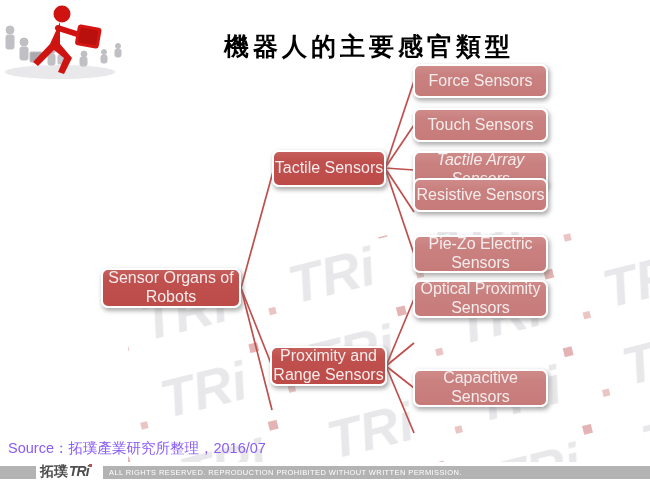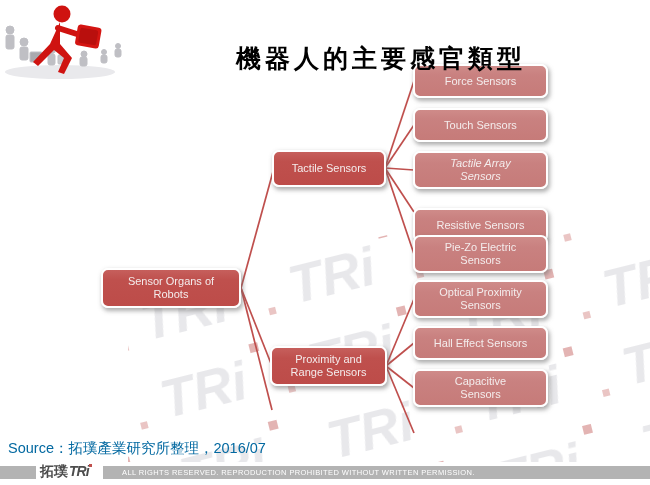--- a/index.html
+++ b/index.html
@@ -5,68 +5,68 @@
   html,body{margin:0;padding:0;background:#fff;}
   .slide{
     position:relative;width:650px;height:485px;background:#ffffff;overflow:hidden;
     font-family:"Liberation Sans","DejaVu Sans",sans-serif;
   }
   
   .watermark{position:absolute;left:0;top:0;z-index:0;}
   
   .logo{position:absolute;left:0;top:2px;width:128px;height:82px;z-index:3;}
   .title{
-    position:absolute;left:165px;top:26px;width:400px;margin:16px;z-index:3;
+    position:absolute;left:165px;top:26px;width:400px;margin:4px;z-index:3;
     font-family:"Liberation Serif","DejaVu Serif",serif;
     font-size:25px;font-weight:bold;color:#000;text-align:center;letter-spacing:4px;
   }
   
   .connectors{position:absolute;left:0;top:0;z-index:1;}
   
   .node{
     position:absolute;z-index:2;box-sizing:border-box;
     display:flex;align-items:center;justify-content:center;
     text-align:center;white-space:pre-line;
-    color:#f4ecec;font-size:11px;line-height:1.18;
+    color:#f4ecec;font-size:16px;line-height:1.18;
     border:2px solid #ffffff;border-radius:7px;
     background:linear-gradient(#c65f5c 0%,#bf504d 28%,#bd4c49 100%);
     box-shadow:1.5px 2.5px 4px rgba(110,110,110,.55);
   }
   .leaf{background:linear-gradient(#cf8b89 0%,#c98180 30%,#c67b79 100%);}
   .n-root{left:101px;top:268px;width:140px;height:40px;}
   .n-tactile{left:272px;top:150px;width:114px;height:37px;}
   .n-proximity{left:270px;top:346px;width:117px;height:40px;}
   .n-sensorbased{left:270px;top:390px;width:117px;height:40px;}
   .lf{left:413px;width:135px;}
   .lf1{top:64px;height:34px;}
   .lf2{top:108px;height:34px;text-align:center;}
   .lf3{top:151px;height:38px;font-style:italic;}
-  .lf4{top:208px;height:34px;}
+  .lf4{top:178px;height:34px;}
   .lf5{top:235px;height:38px;}
   .lf6{top:280px;height:38px;}
   .lf7{top:326px;height:34px;}
   .lf8{top:369px;height:38px;}
   .lf9{top:416px;height:34px;}
   
   .source{
     position:absolute;left:8px;top:439px;z-index:3;
-    font-size:14.5px;color:#0369a1;
+    font-size:14.5px;color:#8b5cf6;
   }
   .footer-block{position:absolute;left:0;top:466px;width:36px;height:13px;background:#b3b3b3;z-index:3;}
   .footer-logo{
     position:absolute;left:40px;top:461px;height:20px;z-index:3;
     font-weight:bold;color:#4d4d4d;font-size:14px;line-height:20px;
   }
   .flogo-cjk{letter-spacing:0px;text-align:center;}
   .flogo-latin{font-style:italic;letter-spacing:-1px;margin-left:1px;}
   .flogo-dot{position:absolute;right:-3px;top:3px;width:3px;height:3px;background:#c0504d;}
   .footer-bar{
     position:absolute;left:103px;top:466px;width:547px;height:13px;background:#b3b3b3;z-index:3;
     color:#ffffff;font-size:7.5px;line-height:13px;letter-spacing:.4px;
-    padding-left:19px;box-sizing:border-box;white-space:nowrap;overflow:hidden;
+    padding-left:6px;box-sizing:border-box;white-space:nowrap;overflow:hidden;
   }
 </style>
 </head>
 <body>
 
 <div class="slide">
 
   <svg class="watermark" width="650" height="485" aria-hidden="true">
     <defs>
       <pattern id="wm" width="152" height="80" patternUnits="userSpaceOnUse" patternTransform="rotate(-14 325 350)">
@@ -138,21 +138,20 @@
 
   <div class="node leaf lf lf1">Force Sensors</div>
   <div class="node leaf lf lf2">Touch Sensors</div>
   <div class="node leaf lf lf3">Tactile Array
 Sensors</div>
   <div class="node leaf lf lf4">Resistive Sensors</div>
   <div class="node leaf lf lf5">Pie-Zo Electric
 Sensors</div>
   <div class="node leaf lf lf6">Optical Proximity
 Sensors</div>
-  <div class="node leaf lf lf7">Hall Effect Sensors</div>
   <div class="node leaf lf lf8">Capacitive
 Sensors</div>
 
   <div class="source">Source：拓璞產業研究所整理，2016/07</div>
 
   <div class="footer-block"></div>
   <div class="footer-logo">
     <span class="flogo-cjk">拓璞</span><span class="flogo-latin">TRi</span>
     <span class="flogo-dot"></span>
   </div>

